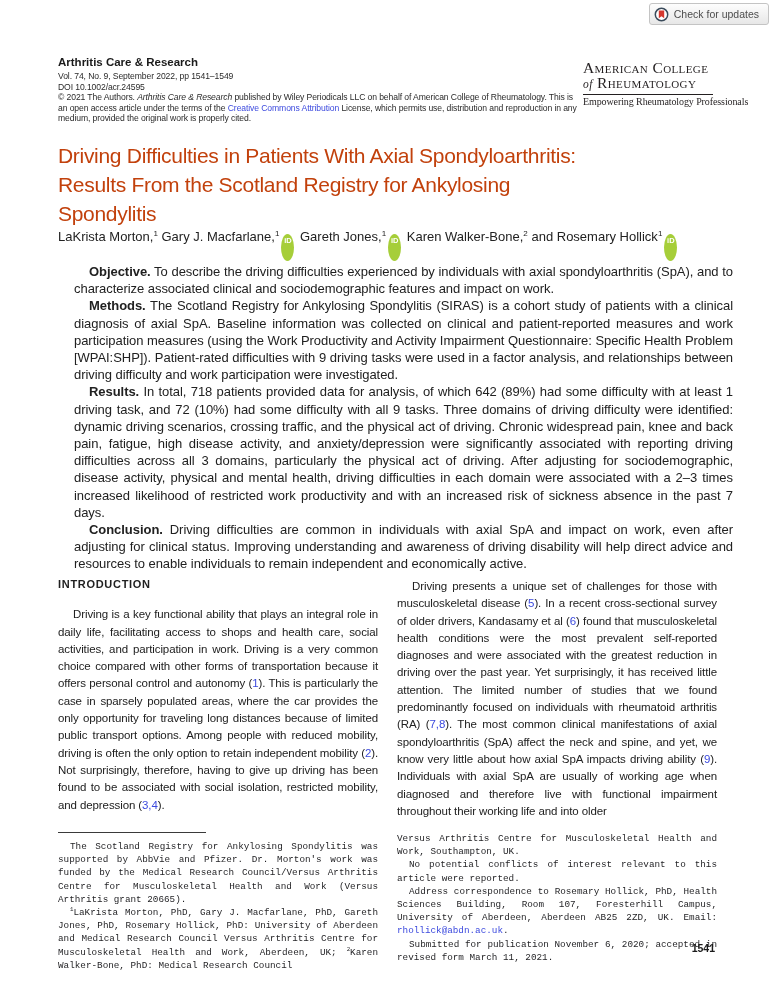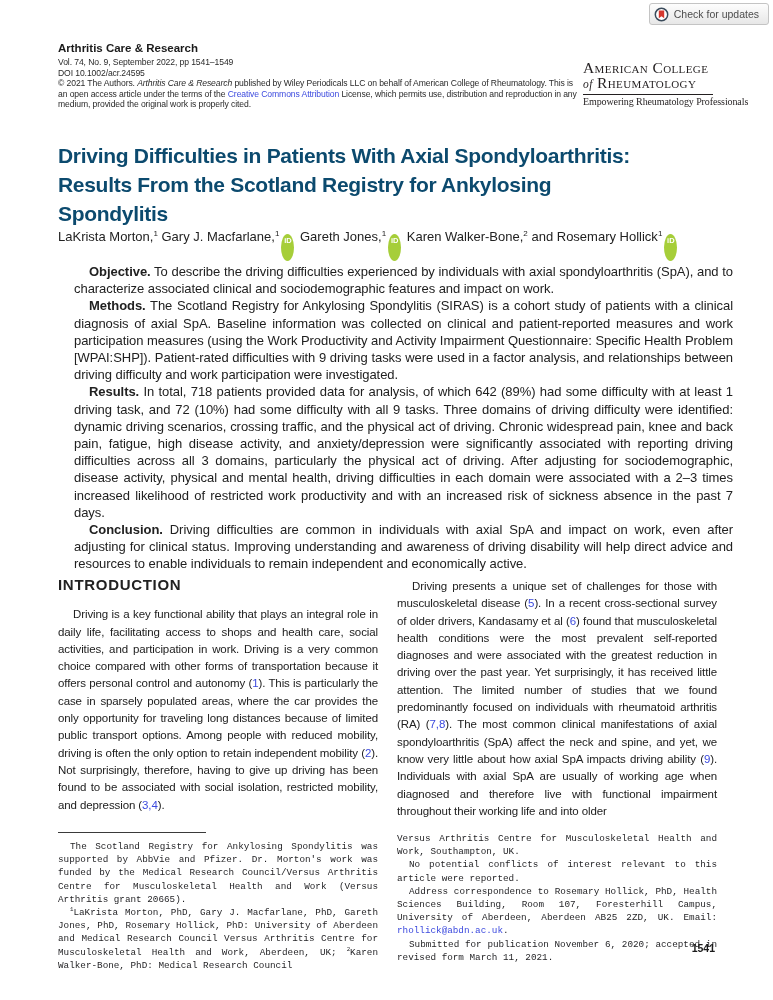--- a/index.html
+++ b/index.html
@@ -5,57 +5,57 @@
   html,body{margin:0;padding:0;background:#ffffff;}
   .page{position:relative;width:773px;height:1000px;background:#fff;overflow:hidden;
         font-family:"Liberation Sans",sans-serif;color:var(--text,#212121);}
 
   
   .crossmark{position:absolute;top:3px;right:4px;height:20px;display:flex;align-items:center;gap:5px;
              padding:0 9px 0 4px;background:linear-gradient(#fdfdfd,#e7e7e7);
              border:1px solid #c4c4c4;border-radius:3px;font-size:10.5px;color:#4d4d4d;cursor:pointer;}
 
   
-  .masthead{position:absolute;left:58px;top:42px;width:522px;}
+  .masthead{position:absolute;left:58px;top:56px;width:522px;}
   .journal-name{font-size:11.5px;font-weight:bold;color:#1b1b1b;margin-bottom:3px;}
   .mast-line{font-size:8.6px;line-height:10.6px;color:#2a2a2a;letter-spacing:-0.1px;}
   .copyright{text-align:left;}
   .seg-italic{font-style:italic;}
   .seg-link{color:var(--link,#3c4ade);}
   .seg-ref{color:var(--link,#3c4ade);}
 
   
   .acr-logo{position:absolute;right:60px;top:60px;width:130px;
             font-family:"Liberation Serif",serif;color:#231f20;margin-left:32px;}
   .logo-line1{font-variant:small-caps;font-size:15.5px;letter-spacing:0.4px;line-height:15px;}
   .logo-line2{font-variant:small-caps;font-size:15.5px;letter-spacing:0.4px;line-height:15px;}
   .logo-of{font-variant:normal;font-style:italic;font-size:11.5px;}
   .logo-rule{border-top:1px solid #231f20;margin:2px 0 1px 0;}
   .logo-tagline{font-size:10px;letter-spacing:-0.1px;white-space:nowrap;}
 
   
-  .title{position:absolute;left:58px;top:141px;width:670px;font-size:21px;font-weight:700;
-         line-height:29px;color:#0c4a6e;letter-spacing:-0.3px;}
+  .title{position:absolute;left:58px;top:141px;width:670px;font-size:21px;font-weight:400;
+         line-height:29px;color:#c2410c;letter-spacing:-0.3px;}
   .title div{white-space:nowrap;}
   .authors{position:absolute;left:58px;top:229px;width:662px;font-size:13px;color:#222;}
   sup{font-size:62%;line-height:0;}
   .seg-orcid{display:inline-block;width:13px;height:27px;border-radius:50%;
              background:var(--orcid,#a6ce39);color:#fff;font-size:7.5px;font-weight:bold;
              text-align:center;line-height:13px;vertical-align:-2px;margin:0 2px;}
 
   
   .abstract{position:absolute;left:74px;top:263px;width:659px;font-size:13px;line-height:17.2px;
             text-align:justify;letter-spacing:-0.05px;}
   .abs-para{margin:0;text-indent:15px;}
   .abs-label{font-weight:bold;}
 
   
   .columns{position:absolute;left:58px;top:576px;width:659px;display:flex;gap:19px;}
   .col{width:320px;font-size:11.5px;line-height:17.3px;text-align:justify;letter-spacing:-0.1px;}
-  .intro-heading{font-weight:bold;font-size:15px;letter-spacing:0.7px;margin:0 0 13px 0;text-align:left;}
+  .intro-heading{font-weight:bold;font-size:11px;letter-spacing:0.7px;margin:0 0 13px 0;text-align:left;}
   .body-para{margin:0;text-indent:15px;}
   .col-right{padding-top:2px;}
 
   
   .footnotes{position:absolute;left:58px;top:832px;width:659px;display:flex;gap:19px;
              font-size:9.3px;line-height:13.2px;text-align:justify;color:#1f1f22;}
   .fn-col{width:320px;}
   .fn-rule{width:148px;border-top:1px solid #3a3a3a;margin-bottom:7px;}
   .fn-para{margin:0;font-family:Liberation Mono, monospace;}
   .fn-para.indent{text-indent:12px;}

